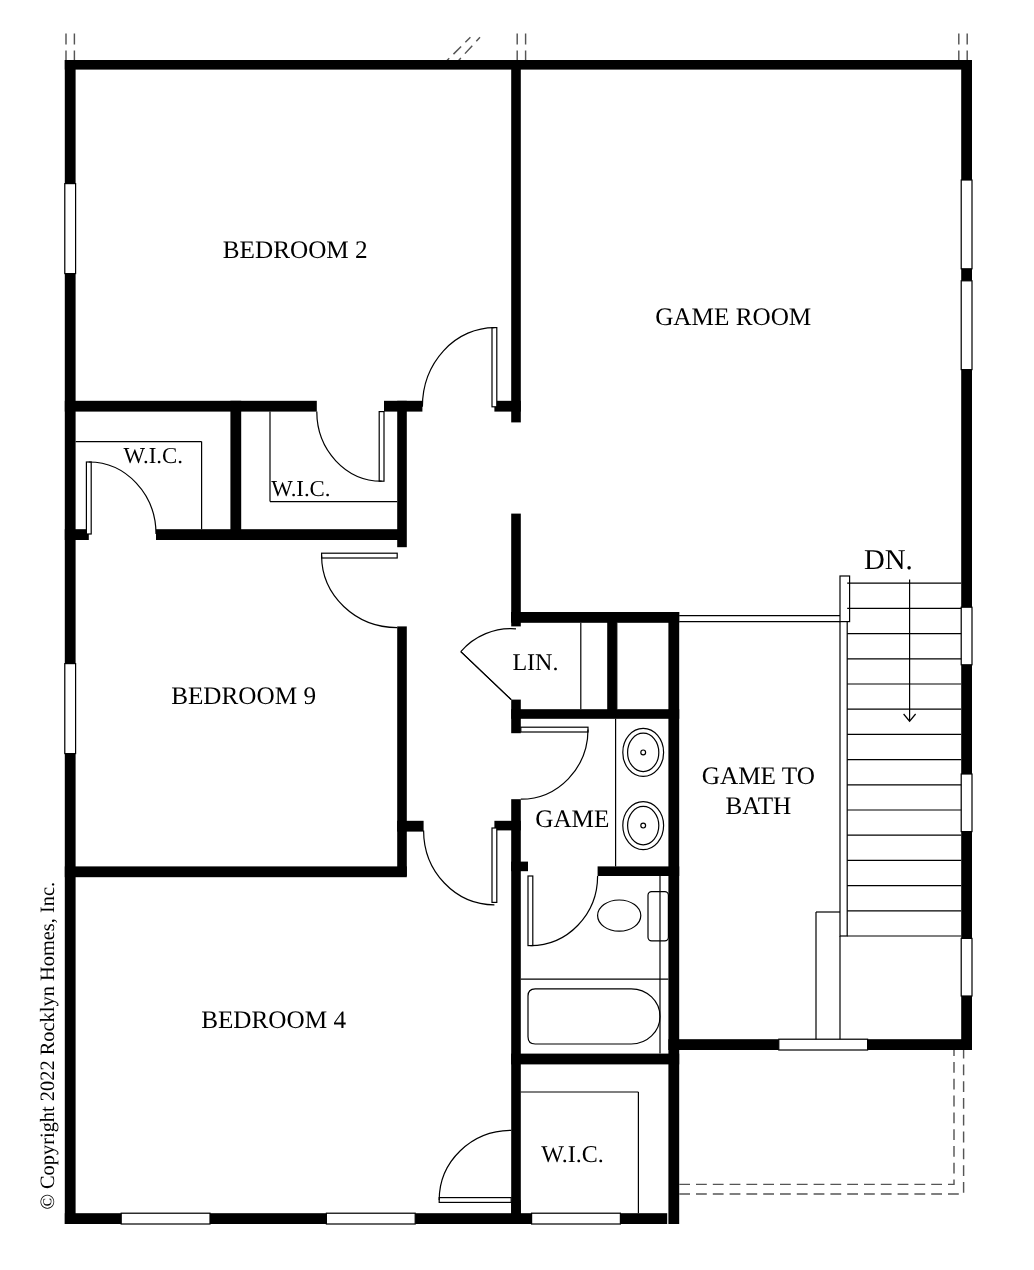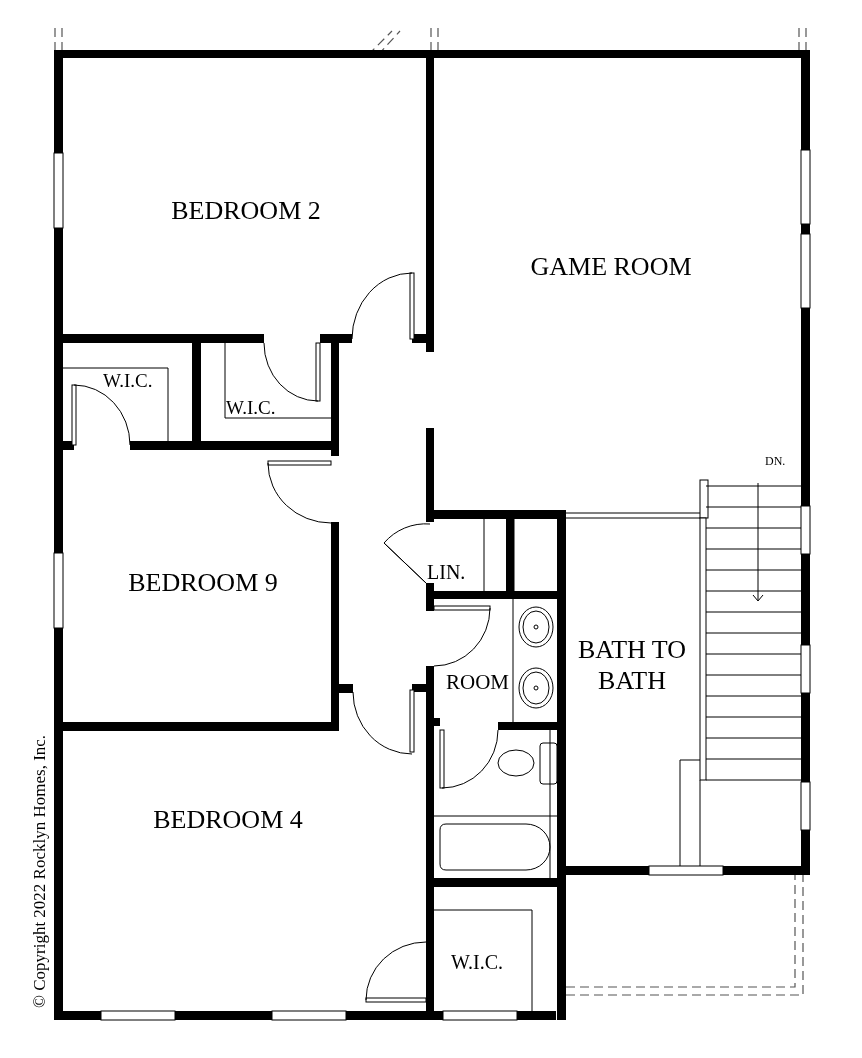--- a/index.html
+++ b/index.html
@@ -2,21 +2,21 @@
 <html><head>
 <meta charset="utf-8">
 <style>
   html, body { margin: 0; padding: 0; background: #ffffff; }
   body { width: 862px; height: 1058px; position: relative; overflow: hidden; }
   #plan { position: absolute; left: 0; top: 0; }
   .wall { fill: #000000; }
   .thin { stroke: #000000; stroke-width: 1; fill: none; }
   .win { fill: #ffffff; stroke: #000000; stroke-width: 1; }
   .dash { stroke: #555555; stroke-width: 1.2; fill: none; stroke-dasharray: 9 5; }
-  .label { position: absolute; font-family: "Liberation Serif", "DejaVu Serif", serif; font-size: 26px; color: #000; white-space: nowrap; line-height: 1; }
+  .label { position: absolute; font-family: "Liberation Serif", "DejaVu Serif", serif; font-size: 21px; color: #000; white-space: nowrap; line-height: 1; }
   .label.center { transform: translateX(-50%); text-align: center; }
   .label.multi { line-height: 1.2; }
   .copyright { position: absolute; font-family: "Liberation Serif", "DejaVu Serif", serif; font-size: 17px; color: #000; white-space: nowrap; transform-origin: 0 0; transform: rotate(-90deg); left: 30px; top: 1008px; }
 </style>
 </head>
 <body>
 
 <svg id="plan" width="862" height="1058" viewBox="0 0 862 1058" xmlns="http://www.w3.org/2000/svg">
 
   <g>
@@ -184,23 +184,23 @@
     <path class="dash" d="M566 987 L795 987 L795 875"></path>
     <path class="dash" d="M566 995 L803 995 L803 875"></path>
   </g>
 </svg>
 
 <div class="label center" style="left:246px; top:198px;">BEDROOM 2</div>
 <div class="label center" style="left:611px; top:254px;">GAME ROOM</div>
 <div class="label" style="left:103px; top:371px; font-size:19px;">W.I.C.</div>
 <div class="label" style="left:226px; top:398px; font-size:19px;">W.I.C.</div>
 <div class="label center" style="left:203px; top:570px;">BEDROOM 9</div>
-<div class="label" style="left:427px; top:562px; font-size:20px;">LIN.</div>
-<div class="label" style="left:446px; top:672px; font-size:21px;">ROOM</div>
+<div class="label" style="left:427px; top:542px; font-size:20px;">LIN.</div>
+<div class="label" style="left:446px; top:672px; font-size:21px;">GAME</div>
 <div class="label center multi" style="left:632px; top:634px;">
-  <div>BATH TO</div>
+  <div>GAME TO</div>
   <div>BATH</div>
 </div>
-<div class="label" style="left:765px; top:455px; font-size:12px;">DN.</div>
-<div class="label center" style="left:228px; top:807px;">BEDROOM 4</div>
+<div class="label" style="left:720px; top:455px; font-size:24px;">DN.</div>
+<div class="label center" style="left:228px; top:840px;">BEDROOM 4</div>
 <div class="label" style="left:451px; top:952px; font-size:20px;">W.I.C.</div>
 
 <div class="copyright">© Copyright 2022 Rocklyn Homes, Inc.</div>
 
 </body></html>

